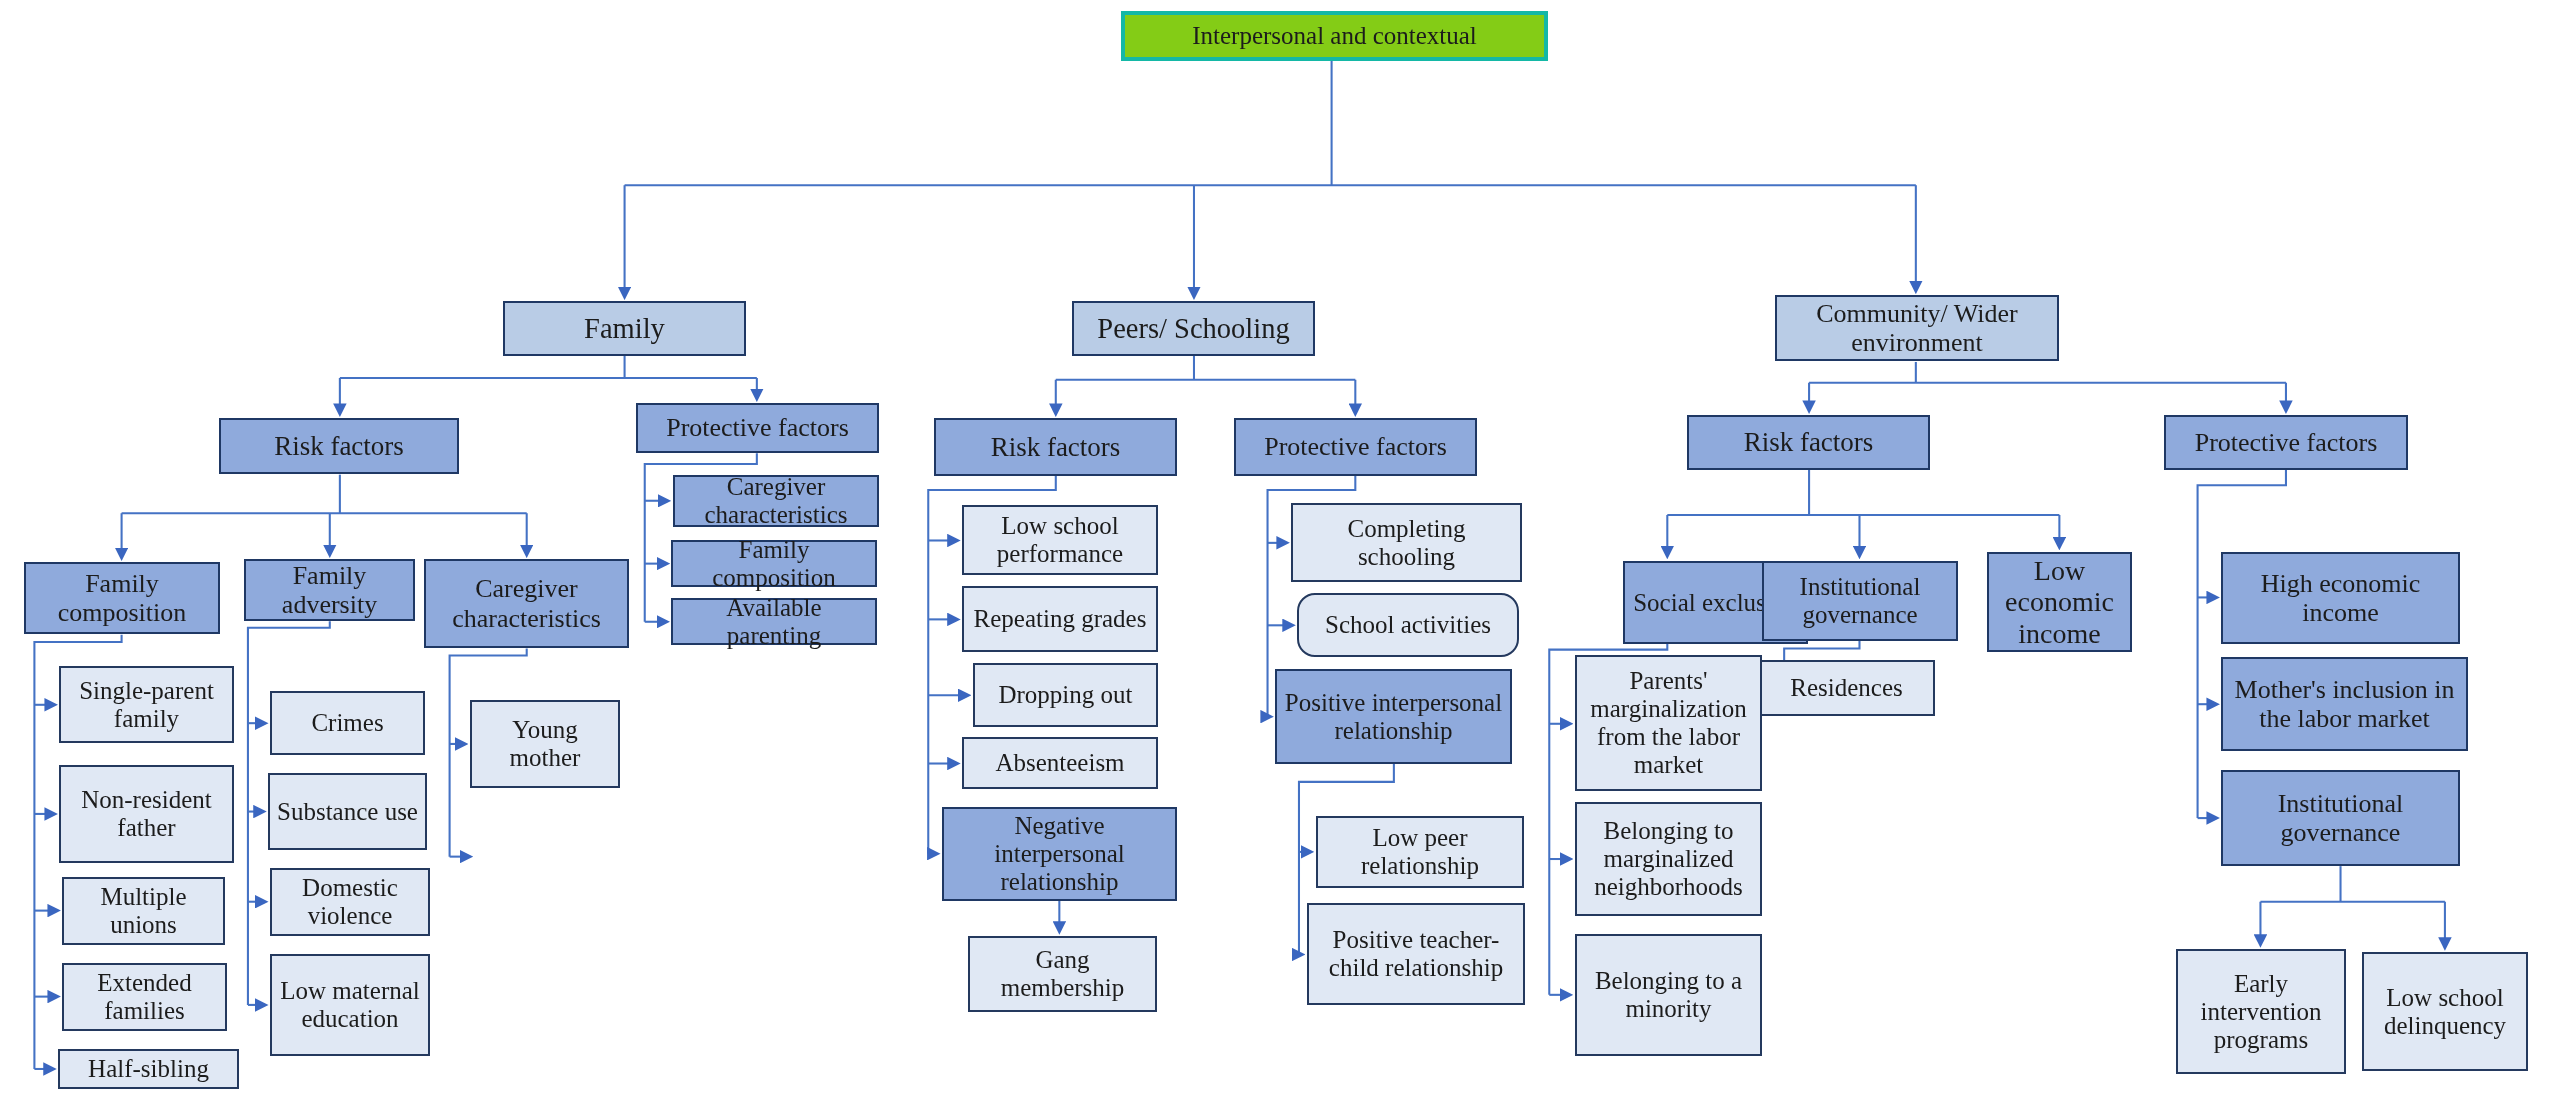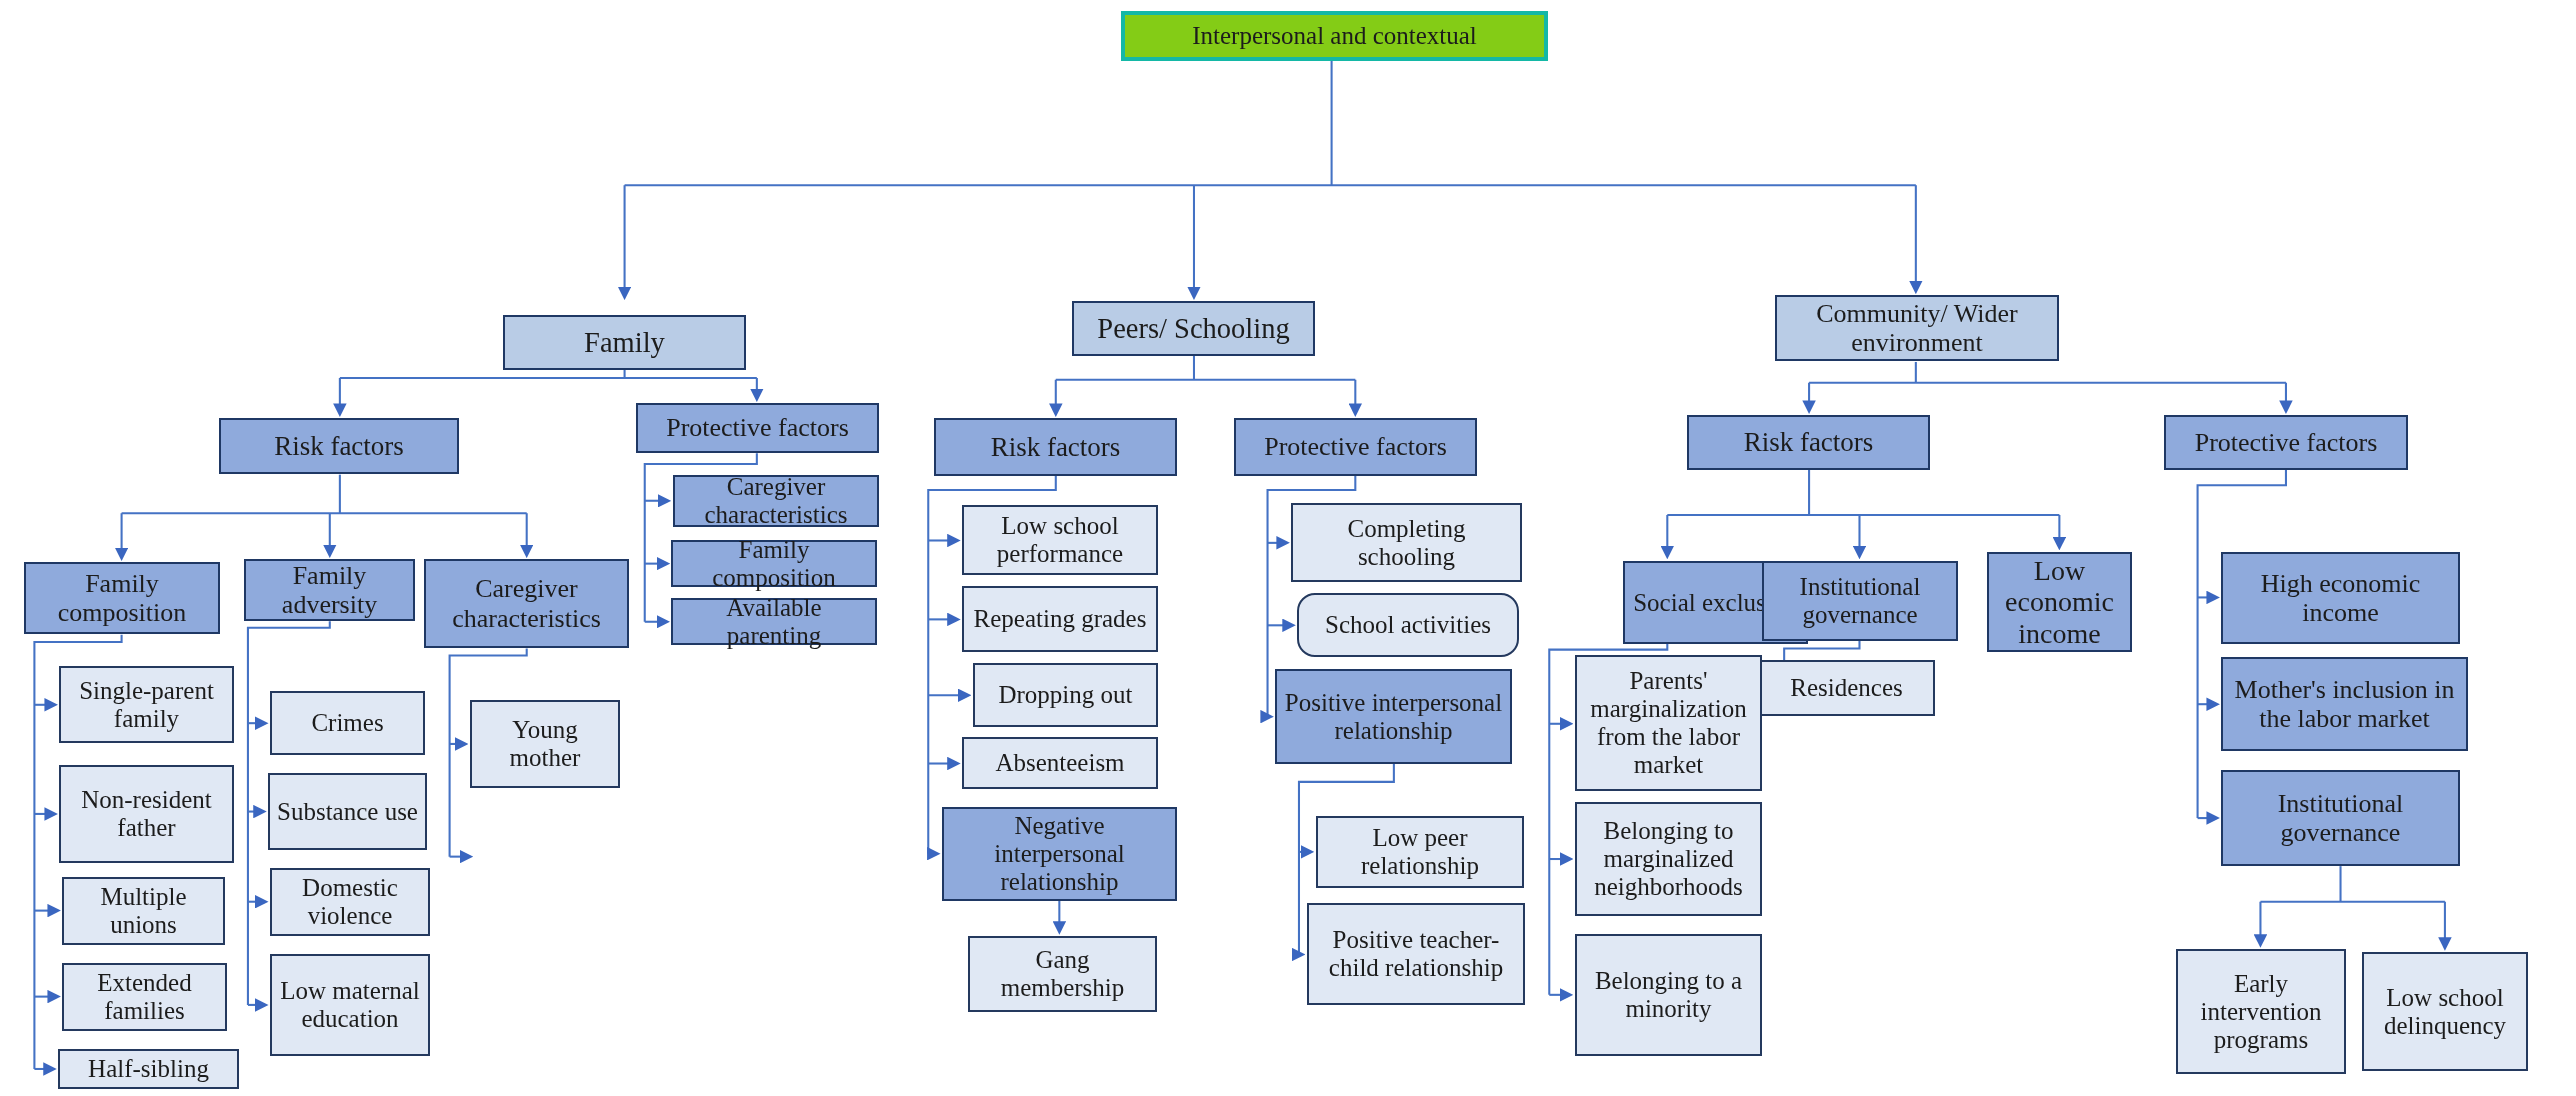--- a/index.html
+++ b/index.html
@@ -10,21 +10,21 @@
   .node{position:absolute;display:flex;align-items:center;justify-content:center;
         text-align:center;box-sizing:border-box;color:#1c1c1c;line-height:1.12;
         padding:1.2px 4.7px;word-wrap:break-word;overflow-wrap:break-word;}
   .root{background:#84cc16;border:4px solid #14b8a6;font-size:25px;}
   .branch{background:#b9cce6;border:2.4px solid #1f3864;font-size:28.5px;}
   .med{background:#8faadc;border:2.4px solid #1f3864;font-size:27px;}
   .light{background:#e0e8f4;border:2.4px solid #24395e;font-size:25px;}
   .f40{font-size:28px}.f42{font-size:25px}.f44{font-size:26px}
 
   #n-root{left:1121px;top:10.7px;width:427px;height:50px;}
-  #n-family{left:503px;top:315px;width:243px;height:55px;}
+  #n-family{left:503px;top:301px;width:243px;height:55px;}
   #n-peers{left:1072px;top:301px;width:243px;height:55px;}
   #n-community{left:1775px;top:295px;width:284px;height:66px;}
   #n-family_risk{left:219px;top:418px;width:240px;height:56px;}
   #n-family_prot{left:636px;top:403px;width:243px;height:50px;}
   #n-peers_risk{left:934px;top:418px;width:243px;height:58px;}
   #n-peers_prot{left:1234px;top:418px;width:243px;height:58px;}
   #n-comm_risk{left:1687px;top:415px;width:243px;height:55px;}
   #n-comm_prot{left:2164px;top:415px;width:244px;height:55px;}
   #n-fc{left:24px;top:562px;width:196px;height:72px;}
   #n-fa{left:244px;top:559px;width:171px;height:62px;}

